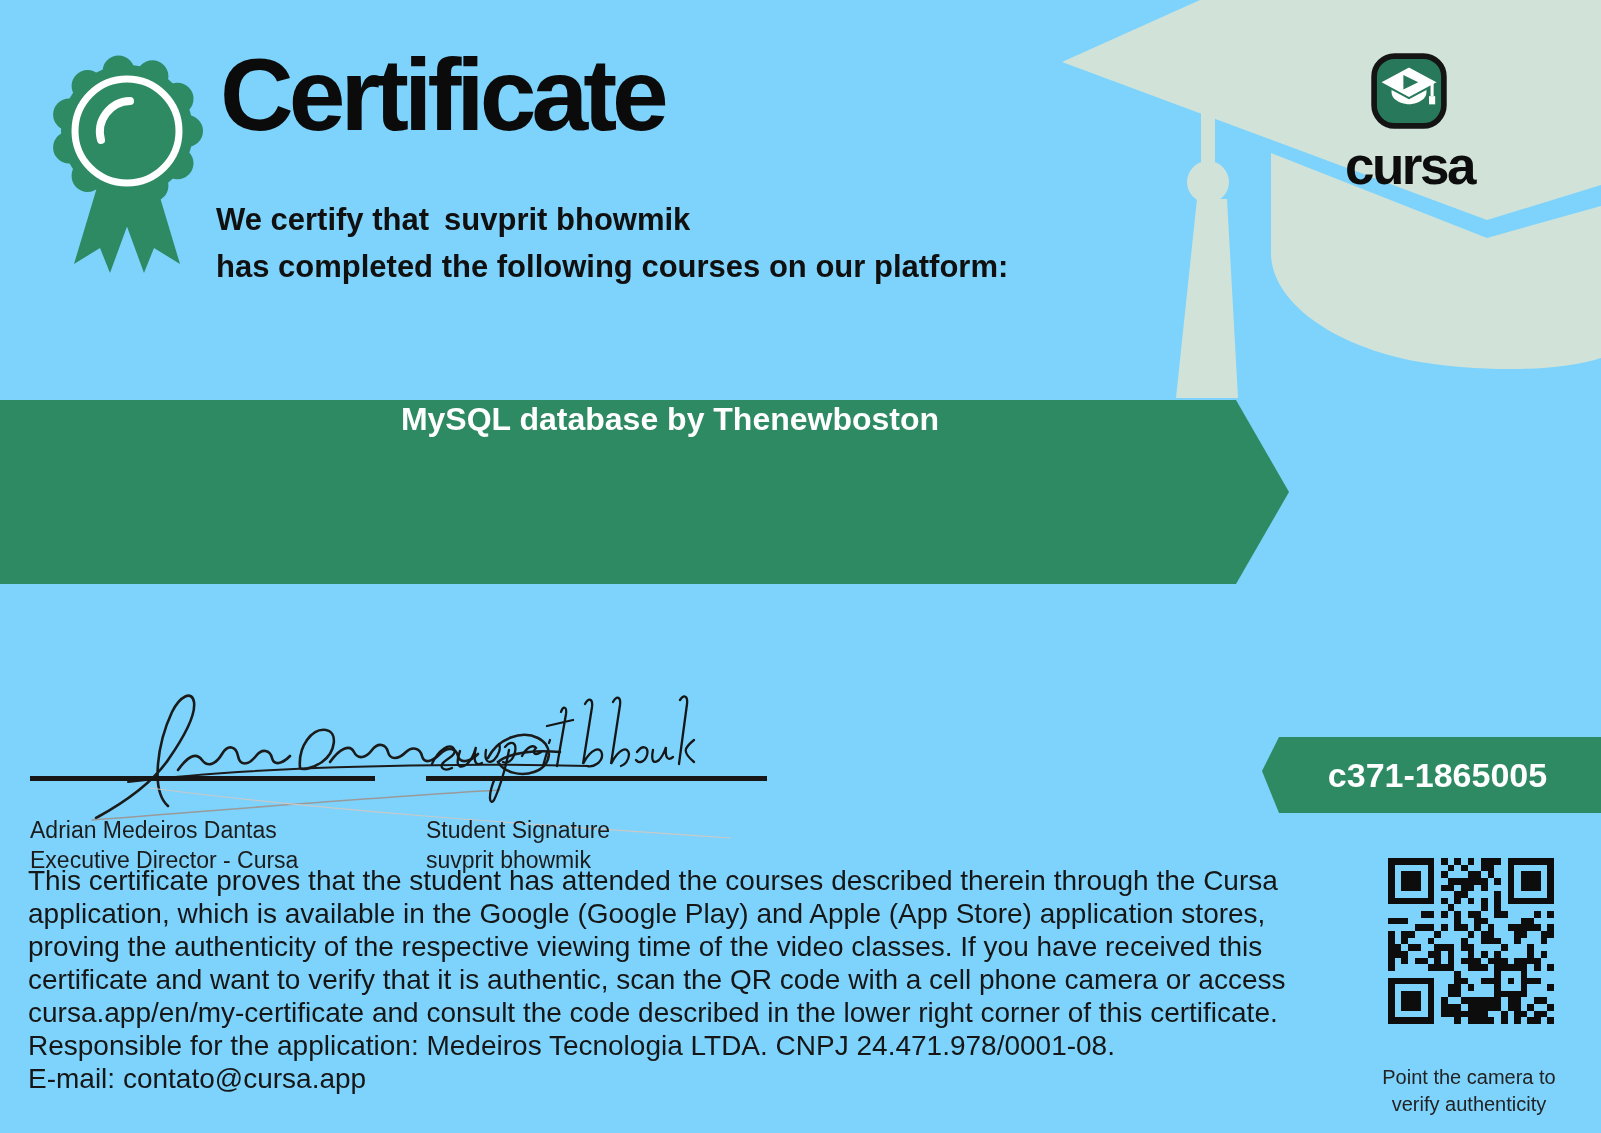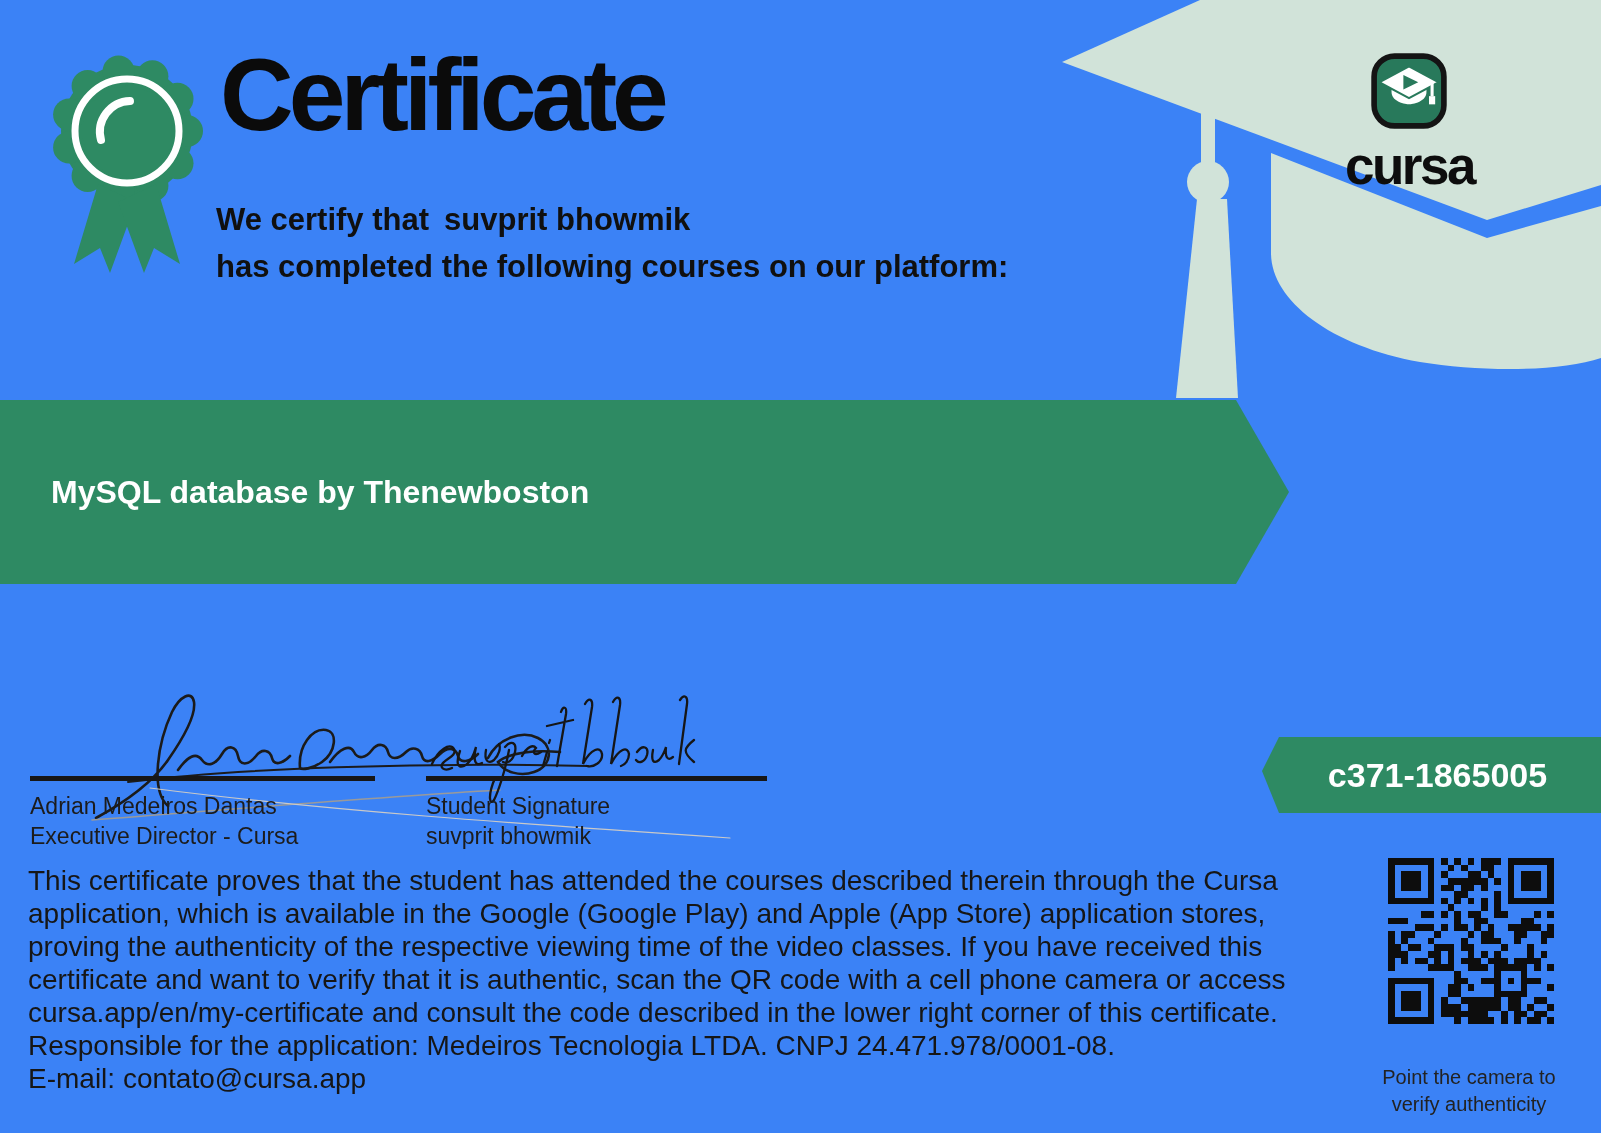--- a/index.html
+++ b/index.html
@@ -3,21 +3,21 @@
 <meta charset="utf-8">
 <style>
   :root{
     --green:#2E8A63;
     --icon-green:#28795B;
     --pale:#D1E3D9;
     --ink:#131313;
   }
   html,body{margin:0;padding:0;background:#ffffff;}
   .page{
-    position:relative;width:1601px;height:1133px;overflow:hidden;background:#3b82f6;
+    position:relative;width:1601px;height:1133px;overflow:hidden;background:#7dd3fc;
     font-family:"Liberation Sans", sans-serif;color:var(--ink);
   }
   .bg-svg{position:absolute;left:0;top:0;z-index:0;}
   .pale{fill:var(--pale);}
 
   .medal{position:absolute;left:40px;top:46px;z-index:2;}
 
   .title{
     position:absolute;left:220px;top:38px;margin:0;z-index:2;
     font-size:102px;font-weight:900;letter-spacing:-5px;line-height:1.12;color:#0b0b0b;
@@ -28,31 +28,31 @@
   }
   .certify .name{margin-left:15px;}
 
   .logo{position:absolute;left:1345px;top:52px;display:flex;align-items:center;gap:9px;z-index:2;flex-direction:column;}
   .logo .wordmark{font-size:53px;font-weight:700;letter-spacing:-2.5px;color:#0d0d0d;line-height:1;}
 
   .banner{
     position:absolute;left:0;top:400px;width:1289px;height:184px;z-index:3;
     background:var(--green);
     clip-path:polygon(0 0,1236px 0,1289px 92px,1236px 184px,0 184px);
-    display:flex;flex-direction:column;justify-content:center;
+    display:flex;flex-direction:row;justify-content:center;
     padding-left:51px;box-sizing:border-box;color:#ffffff;
   }
   .banner .course-title{margin:0;font-size:32px;font-weight:700;line-height:1.2;}
   .banner .course-details{margin:15px 0 0 0;font-size:22.5px;font-weight:700;line-height:1.2;}
 
   .sig-svg{position:absolute;left:0;top:630px;z-index:2;}
   .sig-line{position:absolute;height:5px;background:#171717;z-index:2;}
   #sig-line-left{left:30px;top:776px;width:345px;}
   #sig-line-right{left:426px;top:776px;width:341px;}
-  .sig-label{position:absolute;z-index:2;font-size:23px;line-height:30px;color:#1c1c1c;}
+  .sig-label{position:absolute;z-index:2;font-size:23px;line-height:30px;color:#1c1c1c;margin-top:24px;}
   #sig-label-left{left:30px;top:791px;}
   #sig-label-right{left:426px;top:791px;}
 
   .ribbon{
     position:absolute;left:1262px;top:737px;width:339px;height:76px;z-index:2;
     background:var(--green);
     clip-path:polygon(17px 0,100% 0,100% 100%,17px 100%,0 34px);
     display:flex;align-items:center;justify-content:center;
     color:#fff;font-size:34px;font-weight:700;padding-left:12px;box-sizing:border-box;
   }

